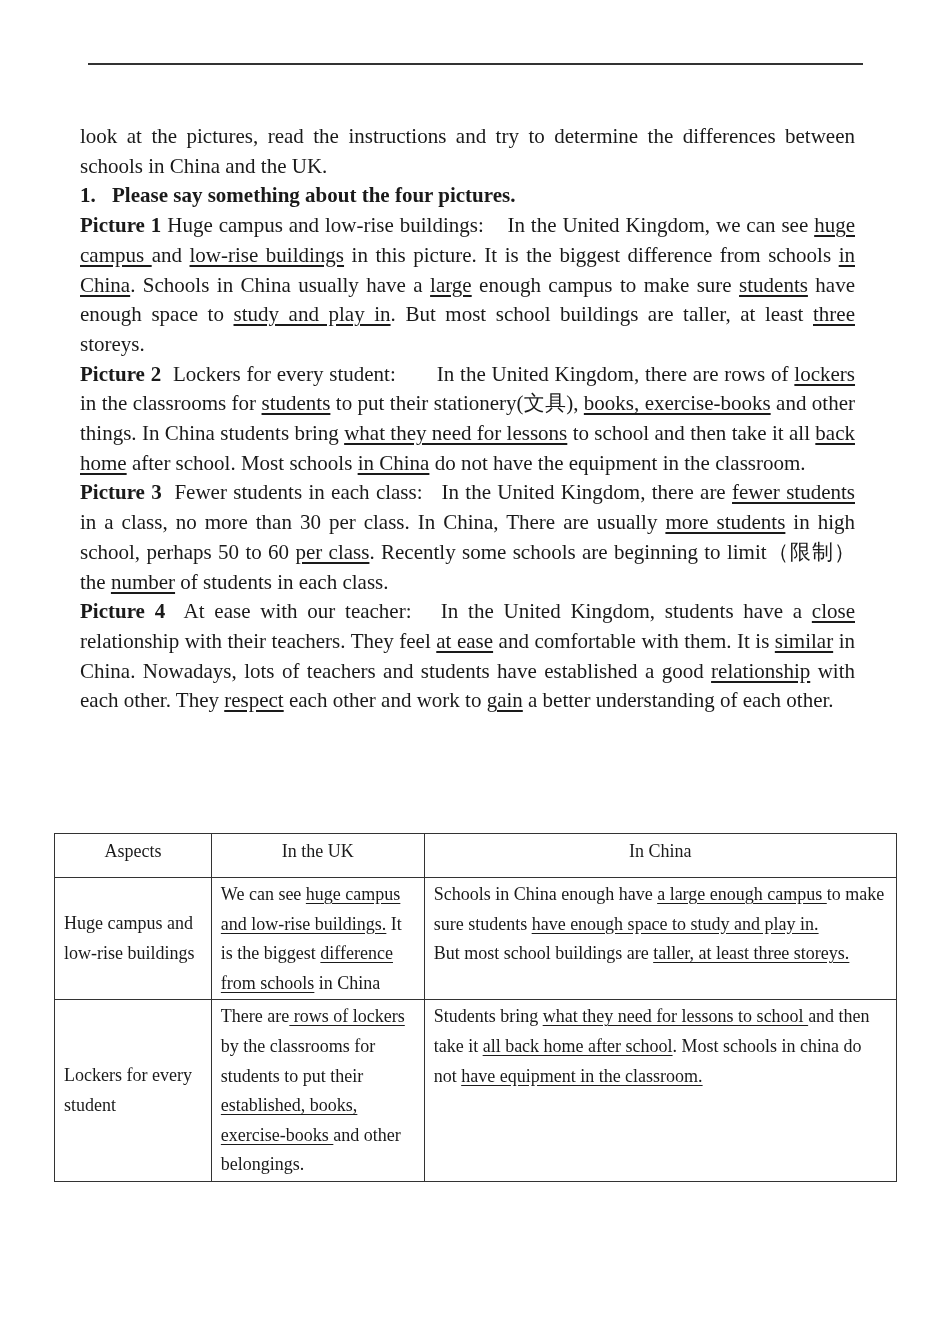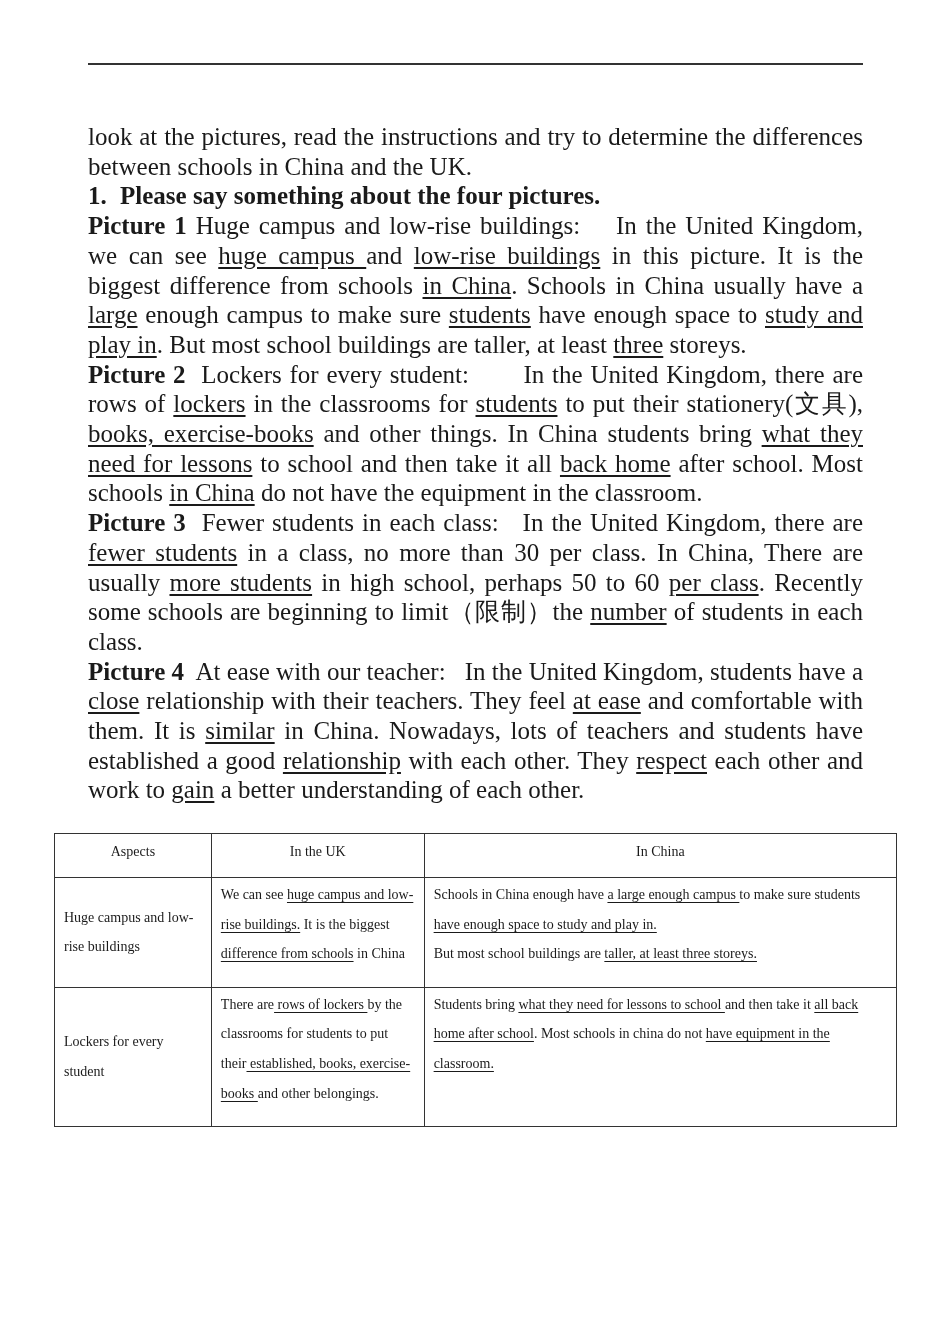--- a/index.html
+++ b/index.html
@@ -6,39 +6,39 @@
   body {
     width: 950px; height: 1342px; position: relative; overflow: hidden;
     font-family: "Liberation Serif", "DejaVu Serif", serif;
     color: #1a1a1a;
   }
   .header-rule {
     position: absolute; left: 88px; top: 63px; width: 775px; height: 0;
     border-top: 2px solid #333;
   }
   .content {
-    position: absolute; left: 88px; top: 122px; width: 775px;
-    font-size: 25px; line-height: 29.7px;
+    position: absolute; left: 80px; top: 122px; width: 775px;
+    font-size: 21px; line-height: 29.7px;
   }
   .content p { margin: 0; text-align: justify; }
   .b { font-weight: bold; margin-top: 8px; }
   .u { text-decoration: underline; text-underline-offset: 3px; }
   .num-item { padding-left: 0; }
   .num-item .n { display: inline-block; width: 32px; }
   table.cmp {
     position: absolute; left: 54px; top: 833px; width: 843px;
     border-collapse: collapse;
-    font-size: 14px; line-height: 29.6px;
+    font-size: 18px; line-height: 29.6px;
   }
   table.cmp td, table.cmp th {
     border: 1px solid #333; vertical-align: middle; padding: 0 9px;
     font-weight: normal; text-align: left;
   }
   table.cmp th { text-align: center; height: 40px; vertical-align: top; padding-top: 3px; }
-  table.cmp td.top { vertical-align: top; padding-top: 2px; padding-bottom: 18px; }
+  table.cmp td.top { vertical-align: top; padding-top: 2px; padding-bottom: 1px; }
   col.c1 { width: 157px; } col.c2 { width: 213px; } col.c3 { width: 473px; }
 </style>
 </head>
 <body>
 
 <div class="header-rule"></div>
 
 <div class="content">
   <p>look at the pictures, read the instructions and try to determine the differences between schools in China and the UK.</p>
   <p class="b num-item">

